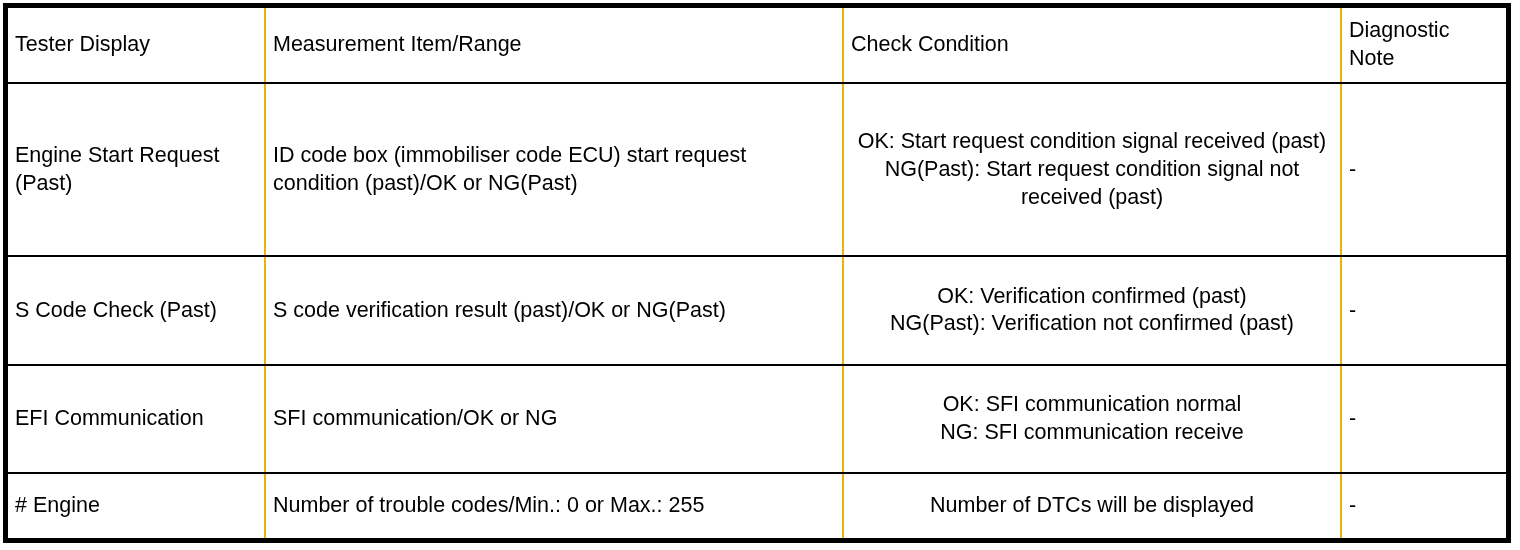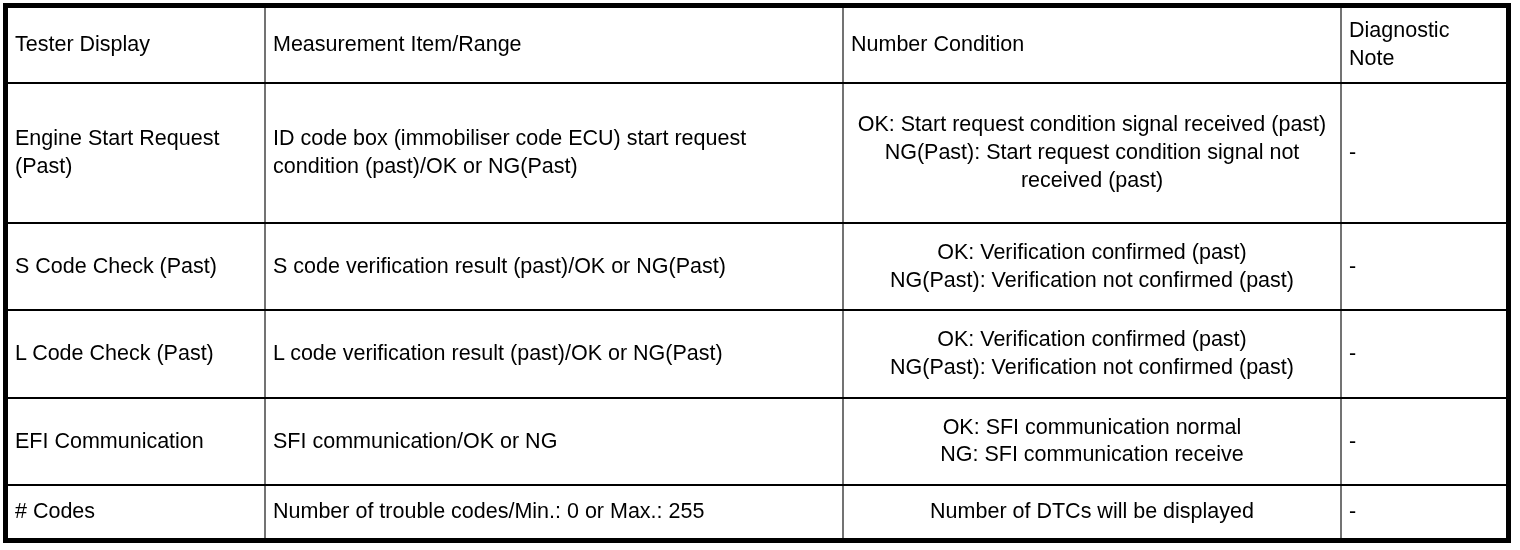--- a/index.html
+++ b/index.html
@@ -29,21 +29,21 @@
   table.spec-table {
     width: 100%;
     height: 100%;
     border-collapse: collapse;
     table-layout: fixed;
     background: #ffffff;
   }
 
   table.spec-table td,
   table.spec-table th {
-    border-right: 2px solid #737373;
+    border-right: 2px solid #eab308;
     border-bottom: 2px solid #000000;
     padding: 0 7px;
     vertical-align: middle;
     font-size: 21.5px;
     line-height: 1.30;
     font-weight: normal;
     text-align: left;
     background: #ffffff;
     word-wrap: break-word;
     overflow-wrap: break-word;
@@ -87,21 +87,21 @@
     <colgroup>
       <col class="col-display">
       <col class="col-item">
       <col class="col-normal">
       <col class="col-note">
     </colgroup>
     <thead>
       <tr class="r-head">
         <th>Tester Display</th>
         <th>Measurement Item/Range</th>
-        <th>Number Condition</th>
+        <th>Check Condition</th>
         <th>
           <span>Diagnostic</span>
           <span>Note</span>
         </th>
       </tr>
     </thead>
     <tbody>
 
       <tr class="r-tall">
         <td>Engine Start Request (Past)</td>
@@ -116,43 +116,34 @@
       <tr class="r-mid">
         <td>S Code Check (Past)</td>
         <td>S code verification result (past)/OK or NG(Past)</td>
         <td class="cell-lines">
           <span>OK: Verification confirmed (past)</span>
           <span>NG(Past): Verification not confirmed (past)</span>
         </td>
         <td>-</td>
       </tr>
 
-      <tr class="r-mid">
-        <td>L Code Check (Past)</td>
-        <td>L code verification result (past)/OK or NG(Past)</td>
-        <td class="cell-lines">
-          <span>OK: Verification confirmed (past)</span>
-          <span>NG(Past): Verification not confirmed (past)</span>
-        </td>
-        <td>-</td>
-      </tr>
 
 
       <tr class="r-mid">
         <td>EFI Communication</td>
         <td>SFI communication/OK or NG</td>
         <td class="cell-lines">
           <span>OK: SFI communication normal</span>
           <span>NG: SFI communication receive</span>
         </td>
         <td>-</td>
       </tr>
 
       <tr class="r-short">
-        <td># Codes</td>
+        <td># Engine</td>
         <td>Number of trouble codes/Min.: 0 or Max.: 255</td>
         <td class="cell-lines">
           <span>Number of DTCs will be displayed</span>
         </td>
         <td>-</td>
       </tr>
 
     </tbody>
   </table>
 </div>

